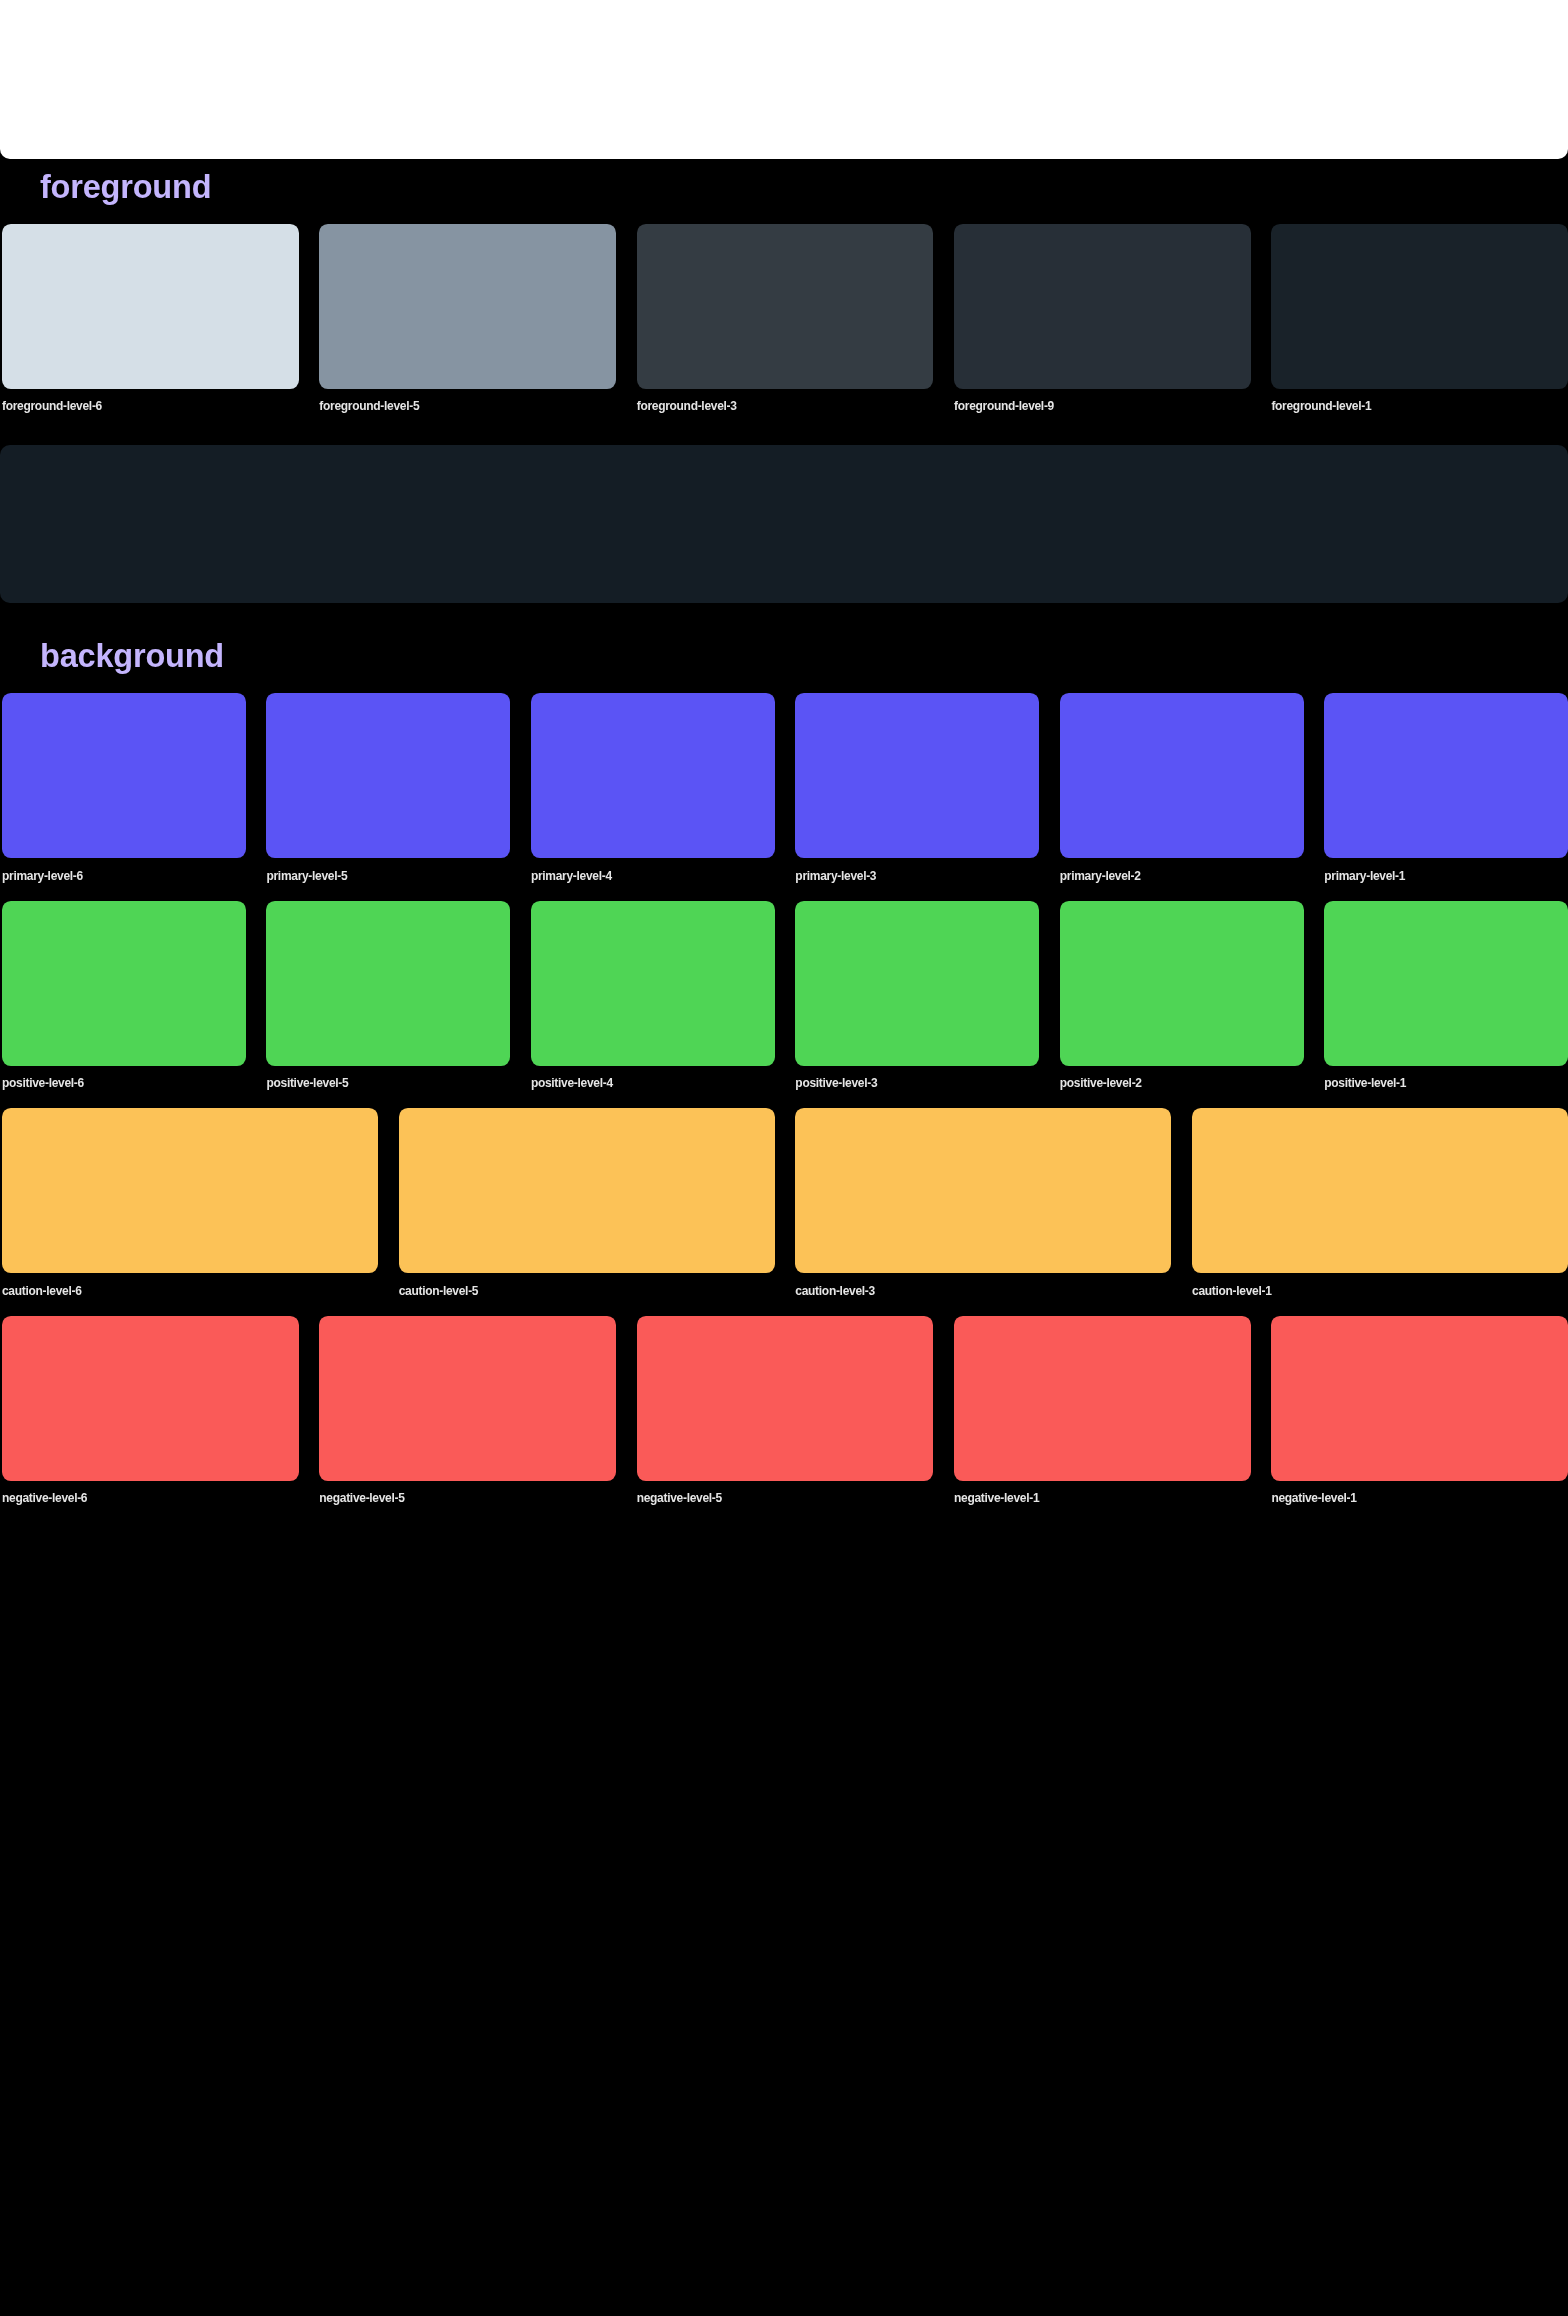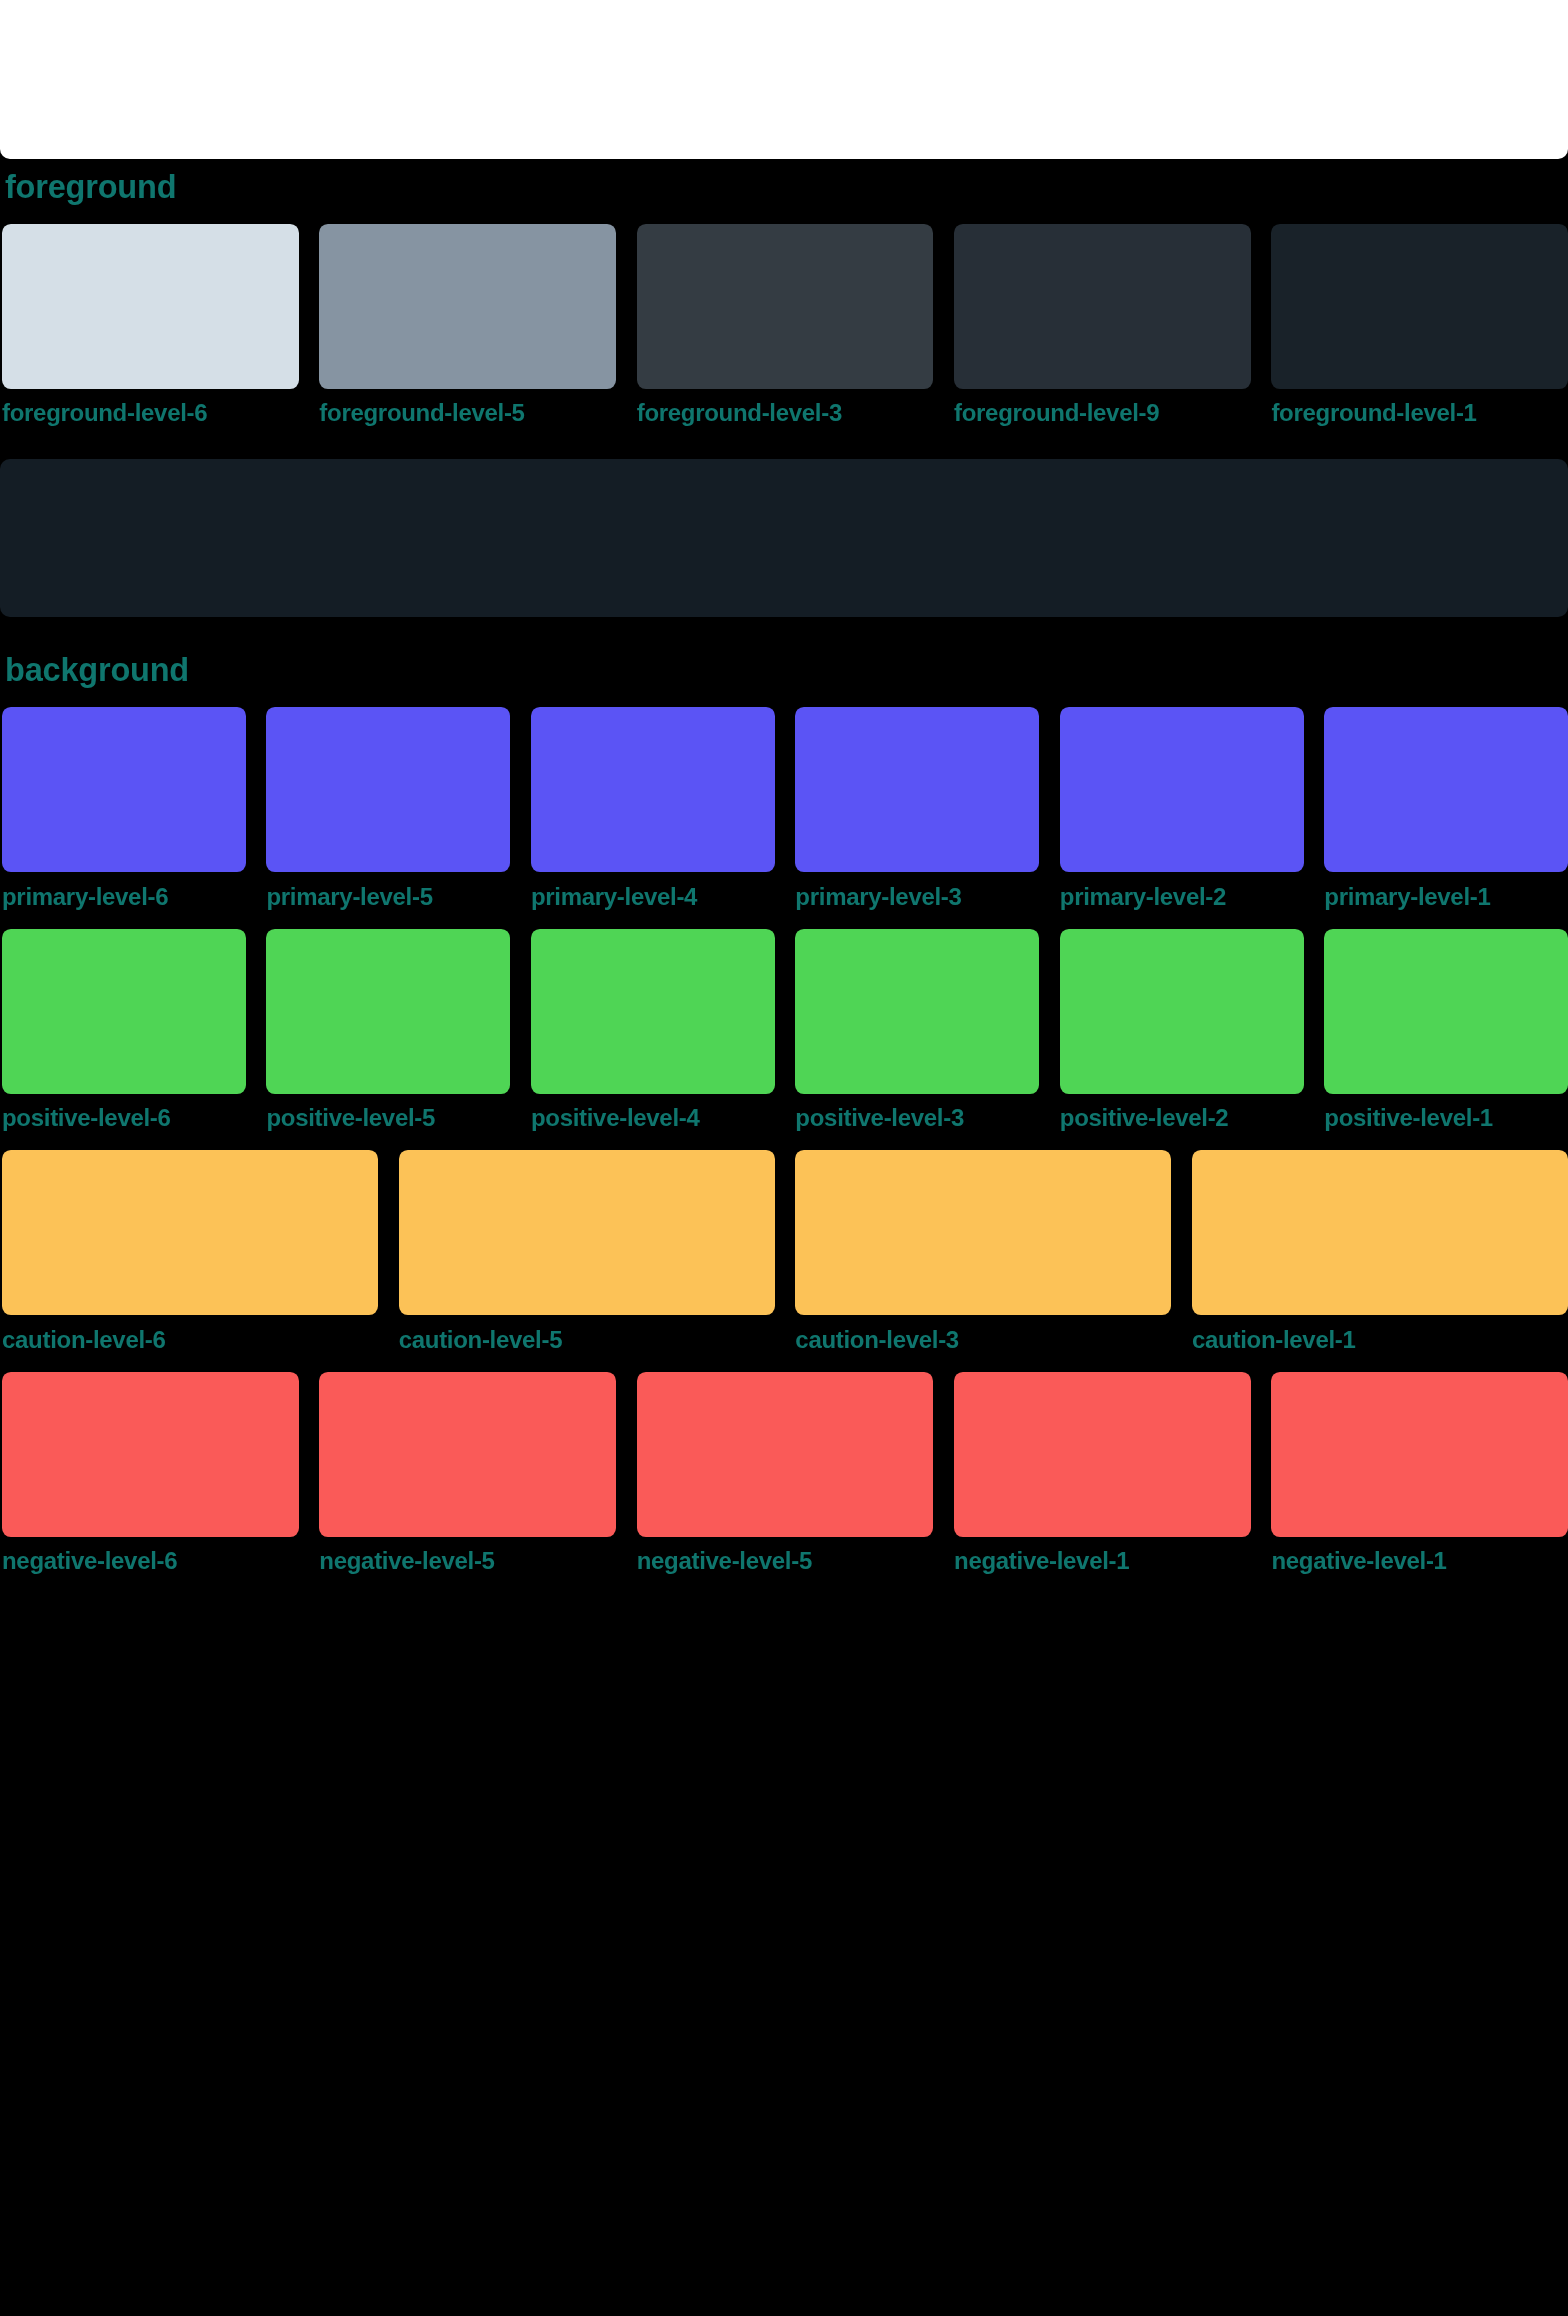--- a/index.html
+++ b/index.html
@@ -31,26 +31,27 @@
     border-bottom-right-radius: 9.9px;
   }
 
   .content {
     position: absolute;
     top: 159px; left: 0;
     width: 1568px;
   }
 
   .section-title {
-    color: #0f766e;
+    color: #c4b5fd;
     font-size: 32.5px;
     font-weight: 700;
     letter-spacing: -0.2px;
-    padding-left: 5px;
+    padding-left: 20px;
     padding-top: 9.9px;
+    margin-left: 20px;
   }
 
   
   .swatch-row {
     display: flex;
     width: 1568px;
     gap: 20.7px;
     padding-left: 2px;
     margin-top: 17.7px;
   }
@@ -61,22 +62,22 @@
   }
 
   .swatch-chip {
     width: 100%;
     height: 165px;
     border-radius: 8.9px;
   }
 
   .swatch-label {
     margin-top: 10.8px;
-    color: #0f766e;
-    font-size: 24px;
+    color: #e5e5e5;
+    font-size: 12px;
     font-weight: 700;
     letter-spacing: -0.3px;
     white-space: nowrap;
   }
 
   
   .panel-wide {
     width: 1568px;
     height: 158px;
     margin-top: 31.5px;

